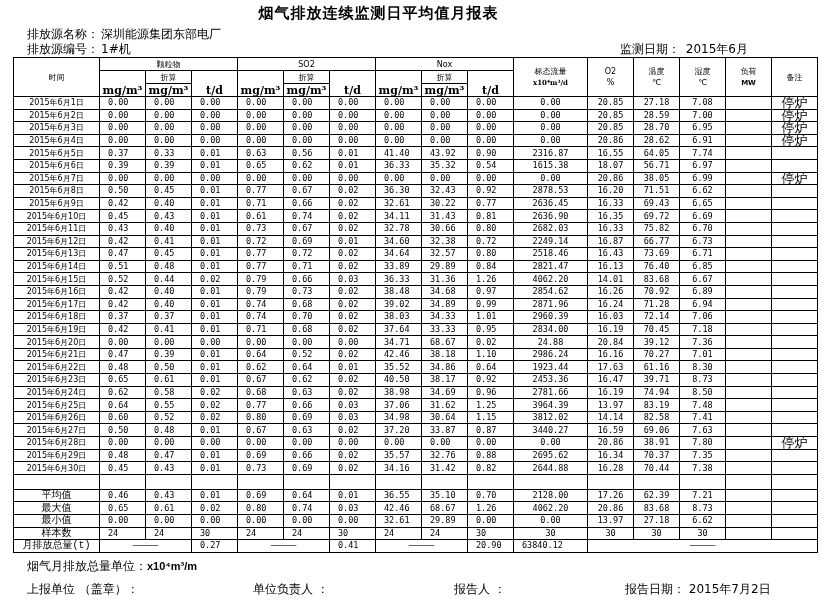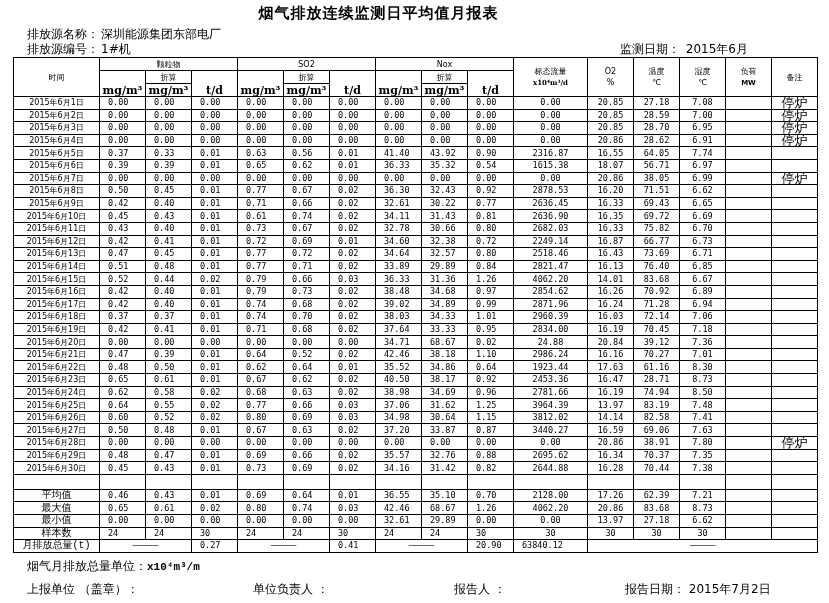--- a/index.html
+++ b/index.html
@@ -488,21 +488,21 @@
         <td class="num">0.61</td>
         <td class="num">0.01</td>
         <td class="num">0.67</td>
         <td class="num">0.62</td>
         <td class="num">0.02</td>
         <td class="num">40.50</td>
         <td class="num">38.17</td>
         <td class="num">0.92</td>
         <td class="">2453.36</td>
         <td class="">16.47</td>
-        <td class="">28.71</td>
+        <td class="">39.71</td>
         <td class="">8.73</td>
         <td class=""></td>
         <td class="remark"></td>
       </tr>
       <tr>
         <td class="date">2015年6月24日</td>
         <td class="num">0.62</td>
         <td class="num">0.58</td>
         <td class="num">0.02</td>
         <td class="num">0.68</td>
@@ -728,20 +728,20 @@
       <td class="num">0.41</td>
       <td colspan="2">—————</td>
       <td class="num">20.90</td>
       <td class="num">63840.12</td>
       <td colspan="5">—————</td>
     </tr>
   </tbody>
 </table>
 
 <div class="footer" style="left:27px; top:558px;">
-  <span>烟气月排放总量单位：</span><span style="font-family:Liberation Mono, monospace;font-size:11px;font-weight:bold;">x10⁴m³/m</span>
+  <span>烟气月排放总量单位：</span><span style="font-family:Liberation Sans, sans-serif;font-size:11px;font-weight:bold;">x10⁴m³/m</span>
 </div>
 <div class="footer" style="left:27px; top:581px;">上报单位 （盖章）：</div>
 <div class="footer" style="left:253px; top:581px;">单位负责人 ：</div>
 <div class="footer" style="left:438px; top:581px;margin-left:16px;">报告人 ：</div>
 <div class="footer" style="left:625px; top:581px;">
   <span>报告日期：</span>&nbsp;<span>2015年7月2日</span>
 </div>
 
 </body></html>

